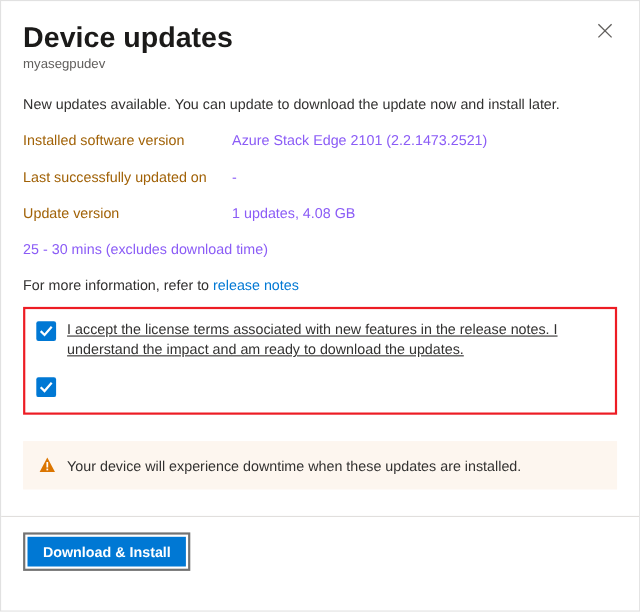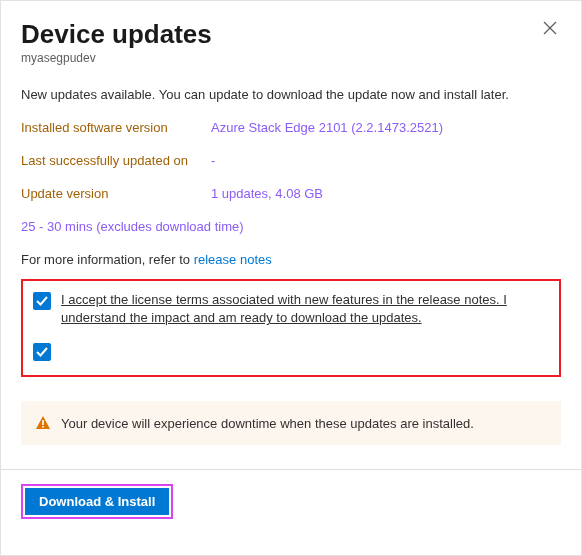--- a/index.html
+++ b/index.html
@@ -92,21 +92,21 @@
   }
   .warning-icon { flex-shrink: 0; }
   .warning-text { font-size: 13px; color: #323130; }
   .divider {
     border: none;
     border-top: 1px solid #e1dfdd;
     margin: 0 -20px 14px -20px;
   }
   .action-wrap {
     display: inline-block;
-    border: 2px solid #d946ef;
+    border: 2px solid #737373;
     padding: 2px;
   }
   .primary-btn {
     background: #0078d4;
     color: #ffffff;
     border: none;
     font-size: 13px;
     font-weight: 600;
     padding: 6px 14px;
     cursor: pointer;

